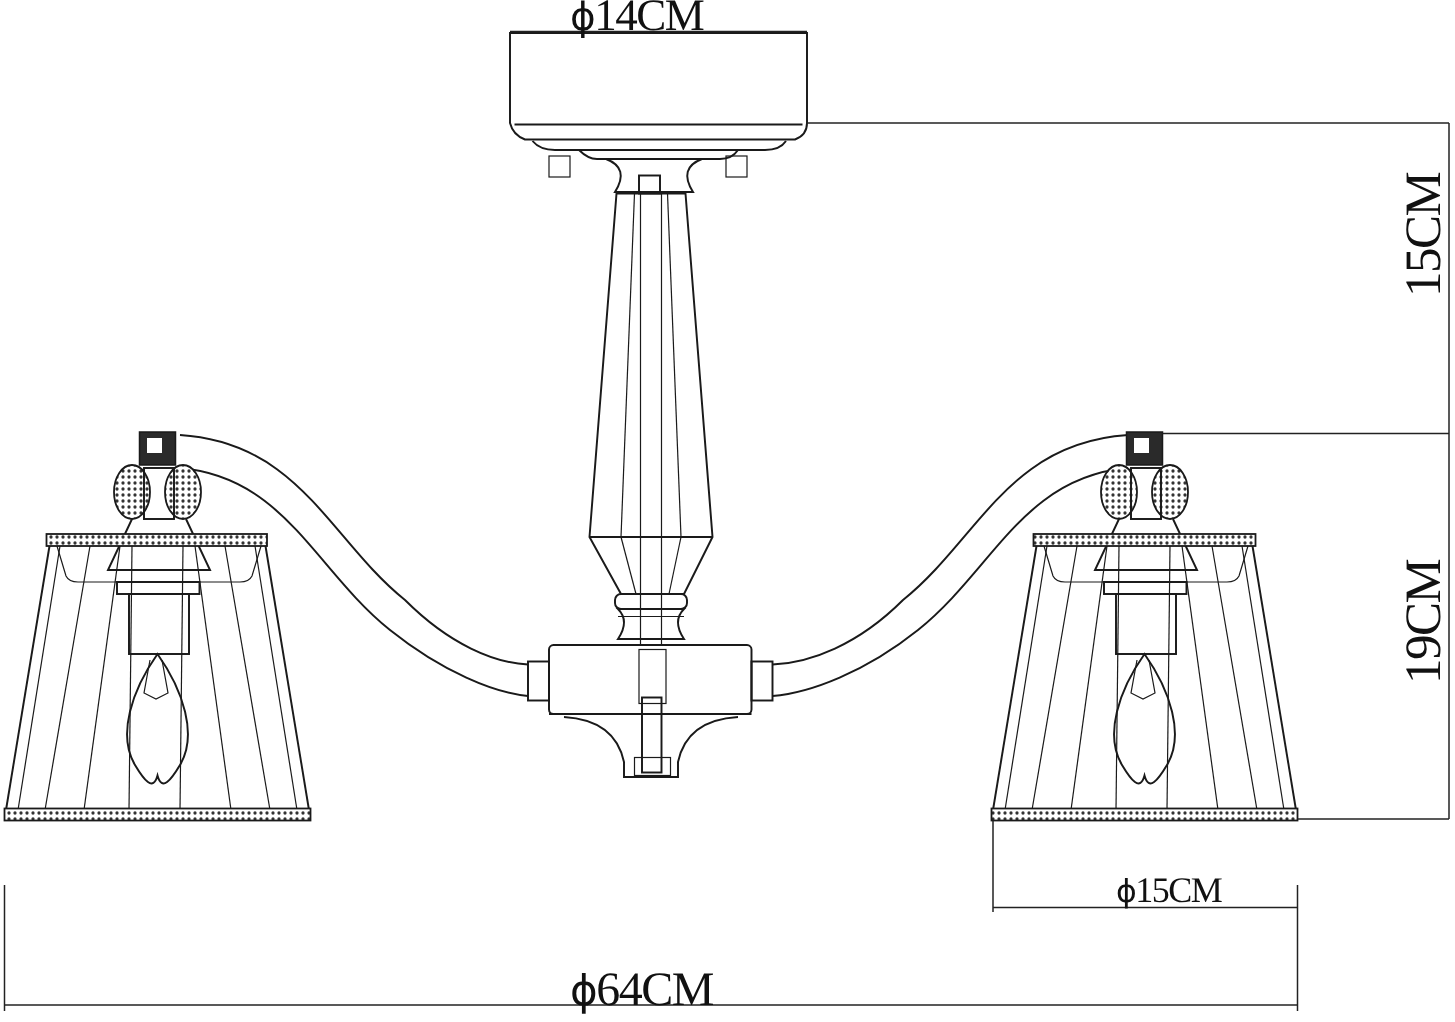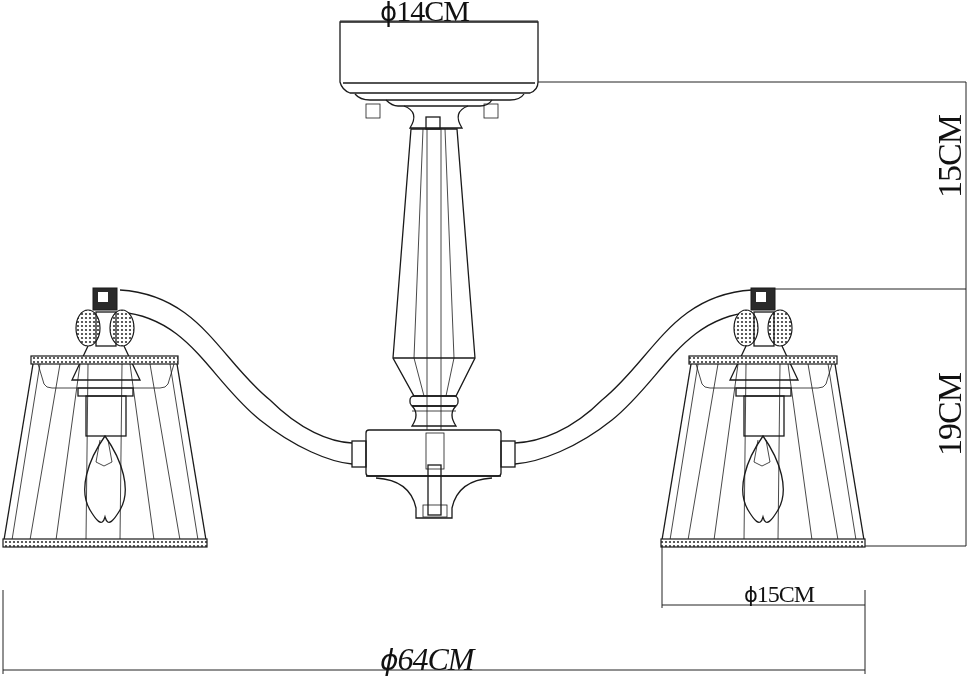--- a/index.html
+++ b/index.html
@@ -165,15 +165,15 @@
 </div>
 
 <div class="label vlabel" style="left:933px; top:456px; font-size:34px;">
   <span>19CM</span>
 </div>
 
 <div class="label" style="left:718px; top:582px; font-size:24px;margin-left:26px;">
   <span class="phi" style="font-size:21px;">ϕ</span><span>15CM</span>
 </div>
 
-<div class="label" style="left:380px; top:643px; font-size:32px;font-style:italic;">
+<div class="label" style="left:380px; top:643px; font-size:32px;">
   <span class="phi" style="font-size:28px;">ϕ</span><span>64CM</span>
 </div>
 
 </body></html>

